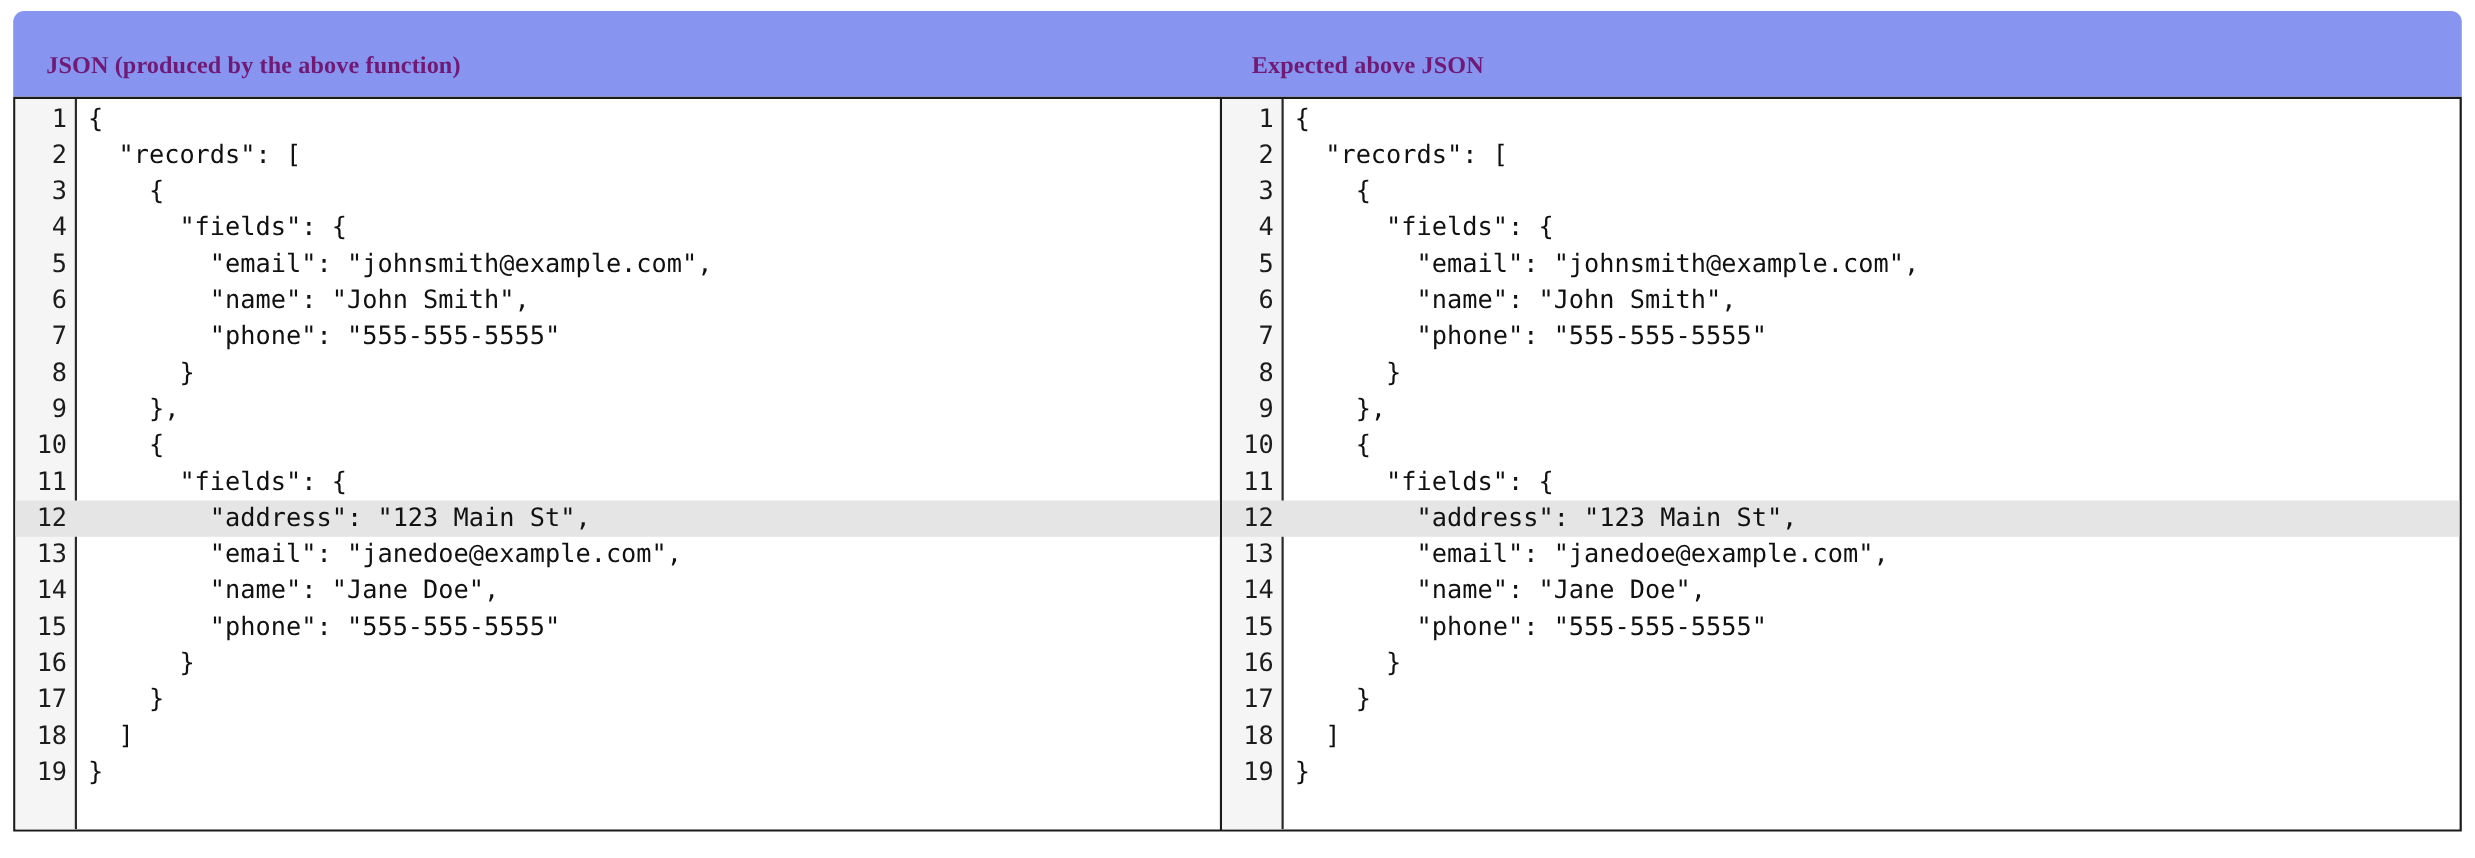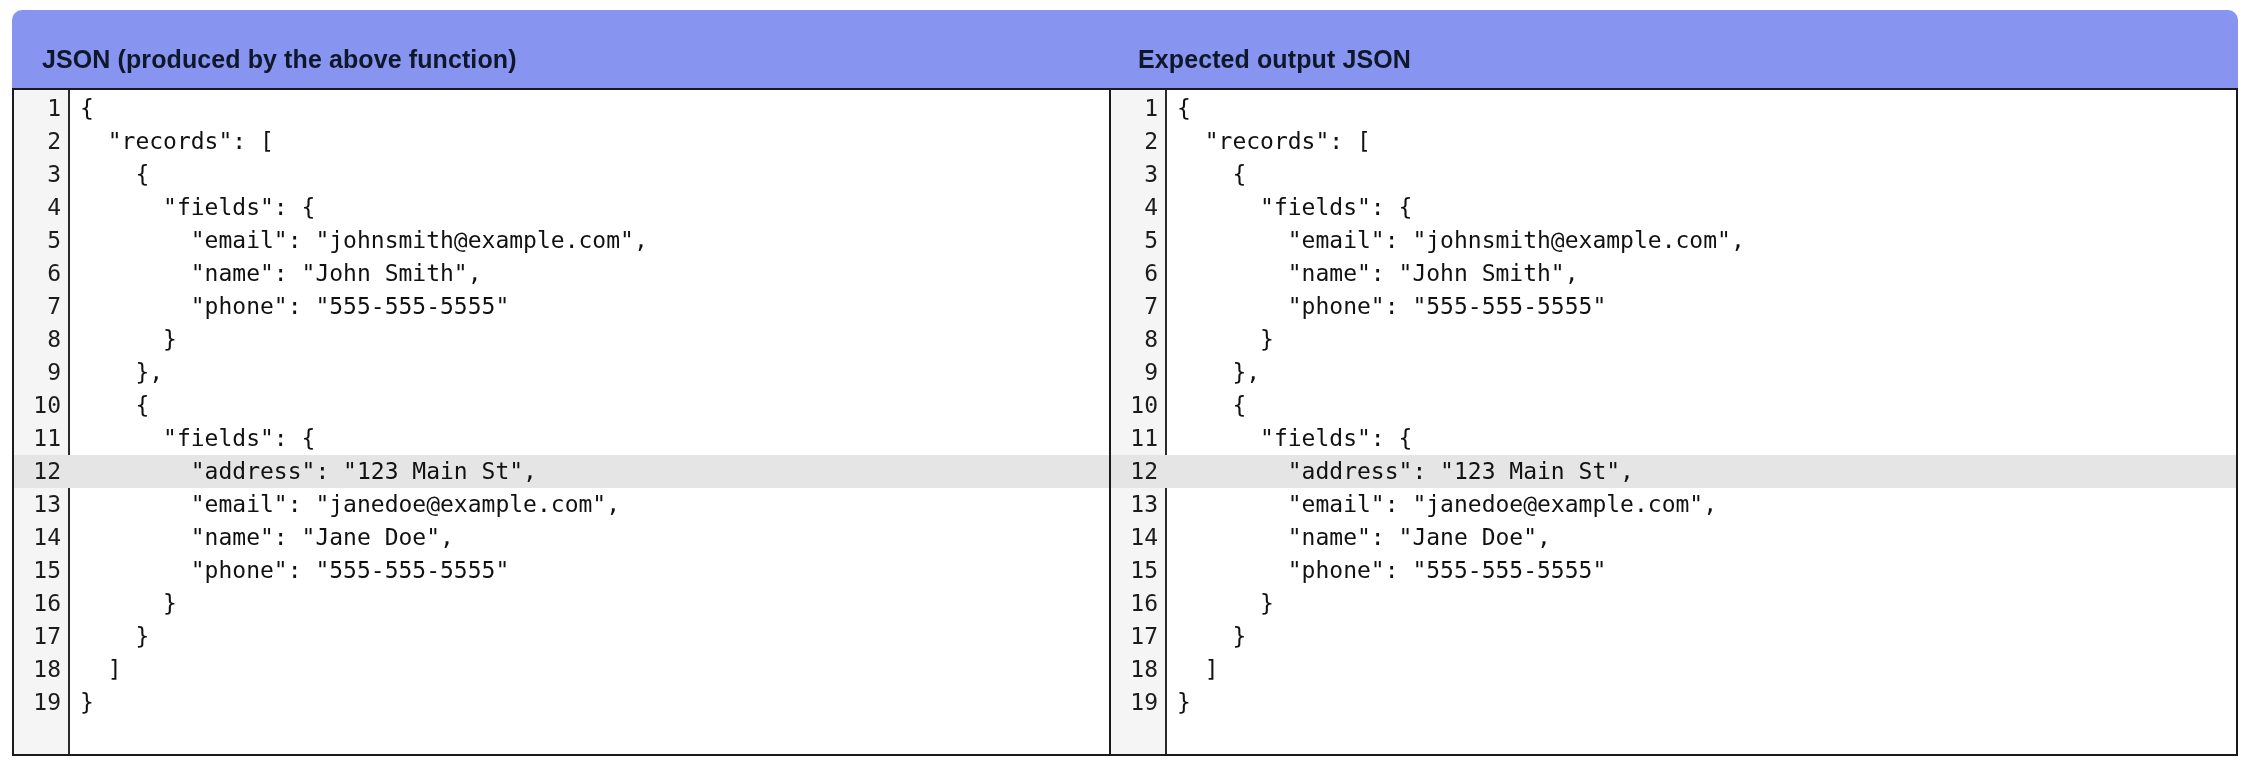--- a/index.html
+++ b/index.html
@@ -37,24 +37,24 @@
     position: relative;
     height: 100%;
     display: flex;
     align-items: center;
     padding-bottom: 4px;
   }
   .header-cell.left  { width: 1098px; padding-left: 30px; }
   .header-cell.right { width: 1128px; padding-left: 28px; }
 
   .header-title {
-    color: #0f172a;
-    font-size: 25px;
+    color: #701a75;
+    font-size: 22px;
     font-weight: bold;
-    font-family: Liberation Sans, sans-serif;
+    font-family: Liberation Serif, serif;
     letter-spacing: 0.1px;
     white-space: nowrap;
     transform: translateY(12px);
   }
 
   
   .panels {
     position: absolute;
     left: 12px;
     top: 88px;
@@ -137,21 +137,21 @@
 </head>
 <body>
 
 <div class="page">
 
   <div class="header-band">
     <div class="header-cell left">
       <span class="header-title">JSON (produced by the above function)</span>
     </div>
     <div class="header-cell right">
-      <span class="header-title">Expected output JSON</span>
+      <span class="header-title">Expected above JSON</span>
     </div>
   </div>
 
   <div class="panels">
 
     <div class="code-panel left">
       <div class="code-body">
         <div class="gutter-bg"></div>
         <div class="code-lines">
             <div class="code-line">

